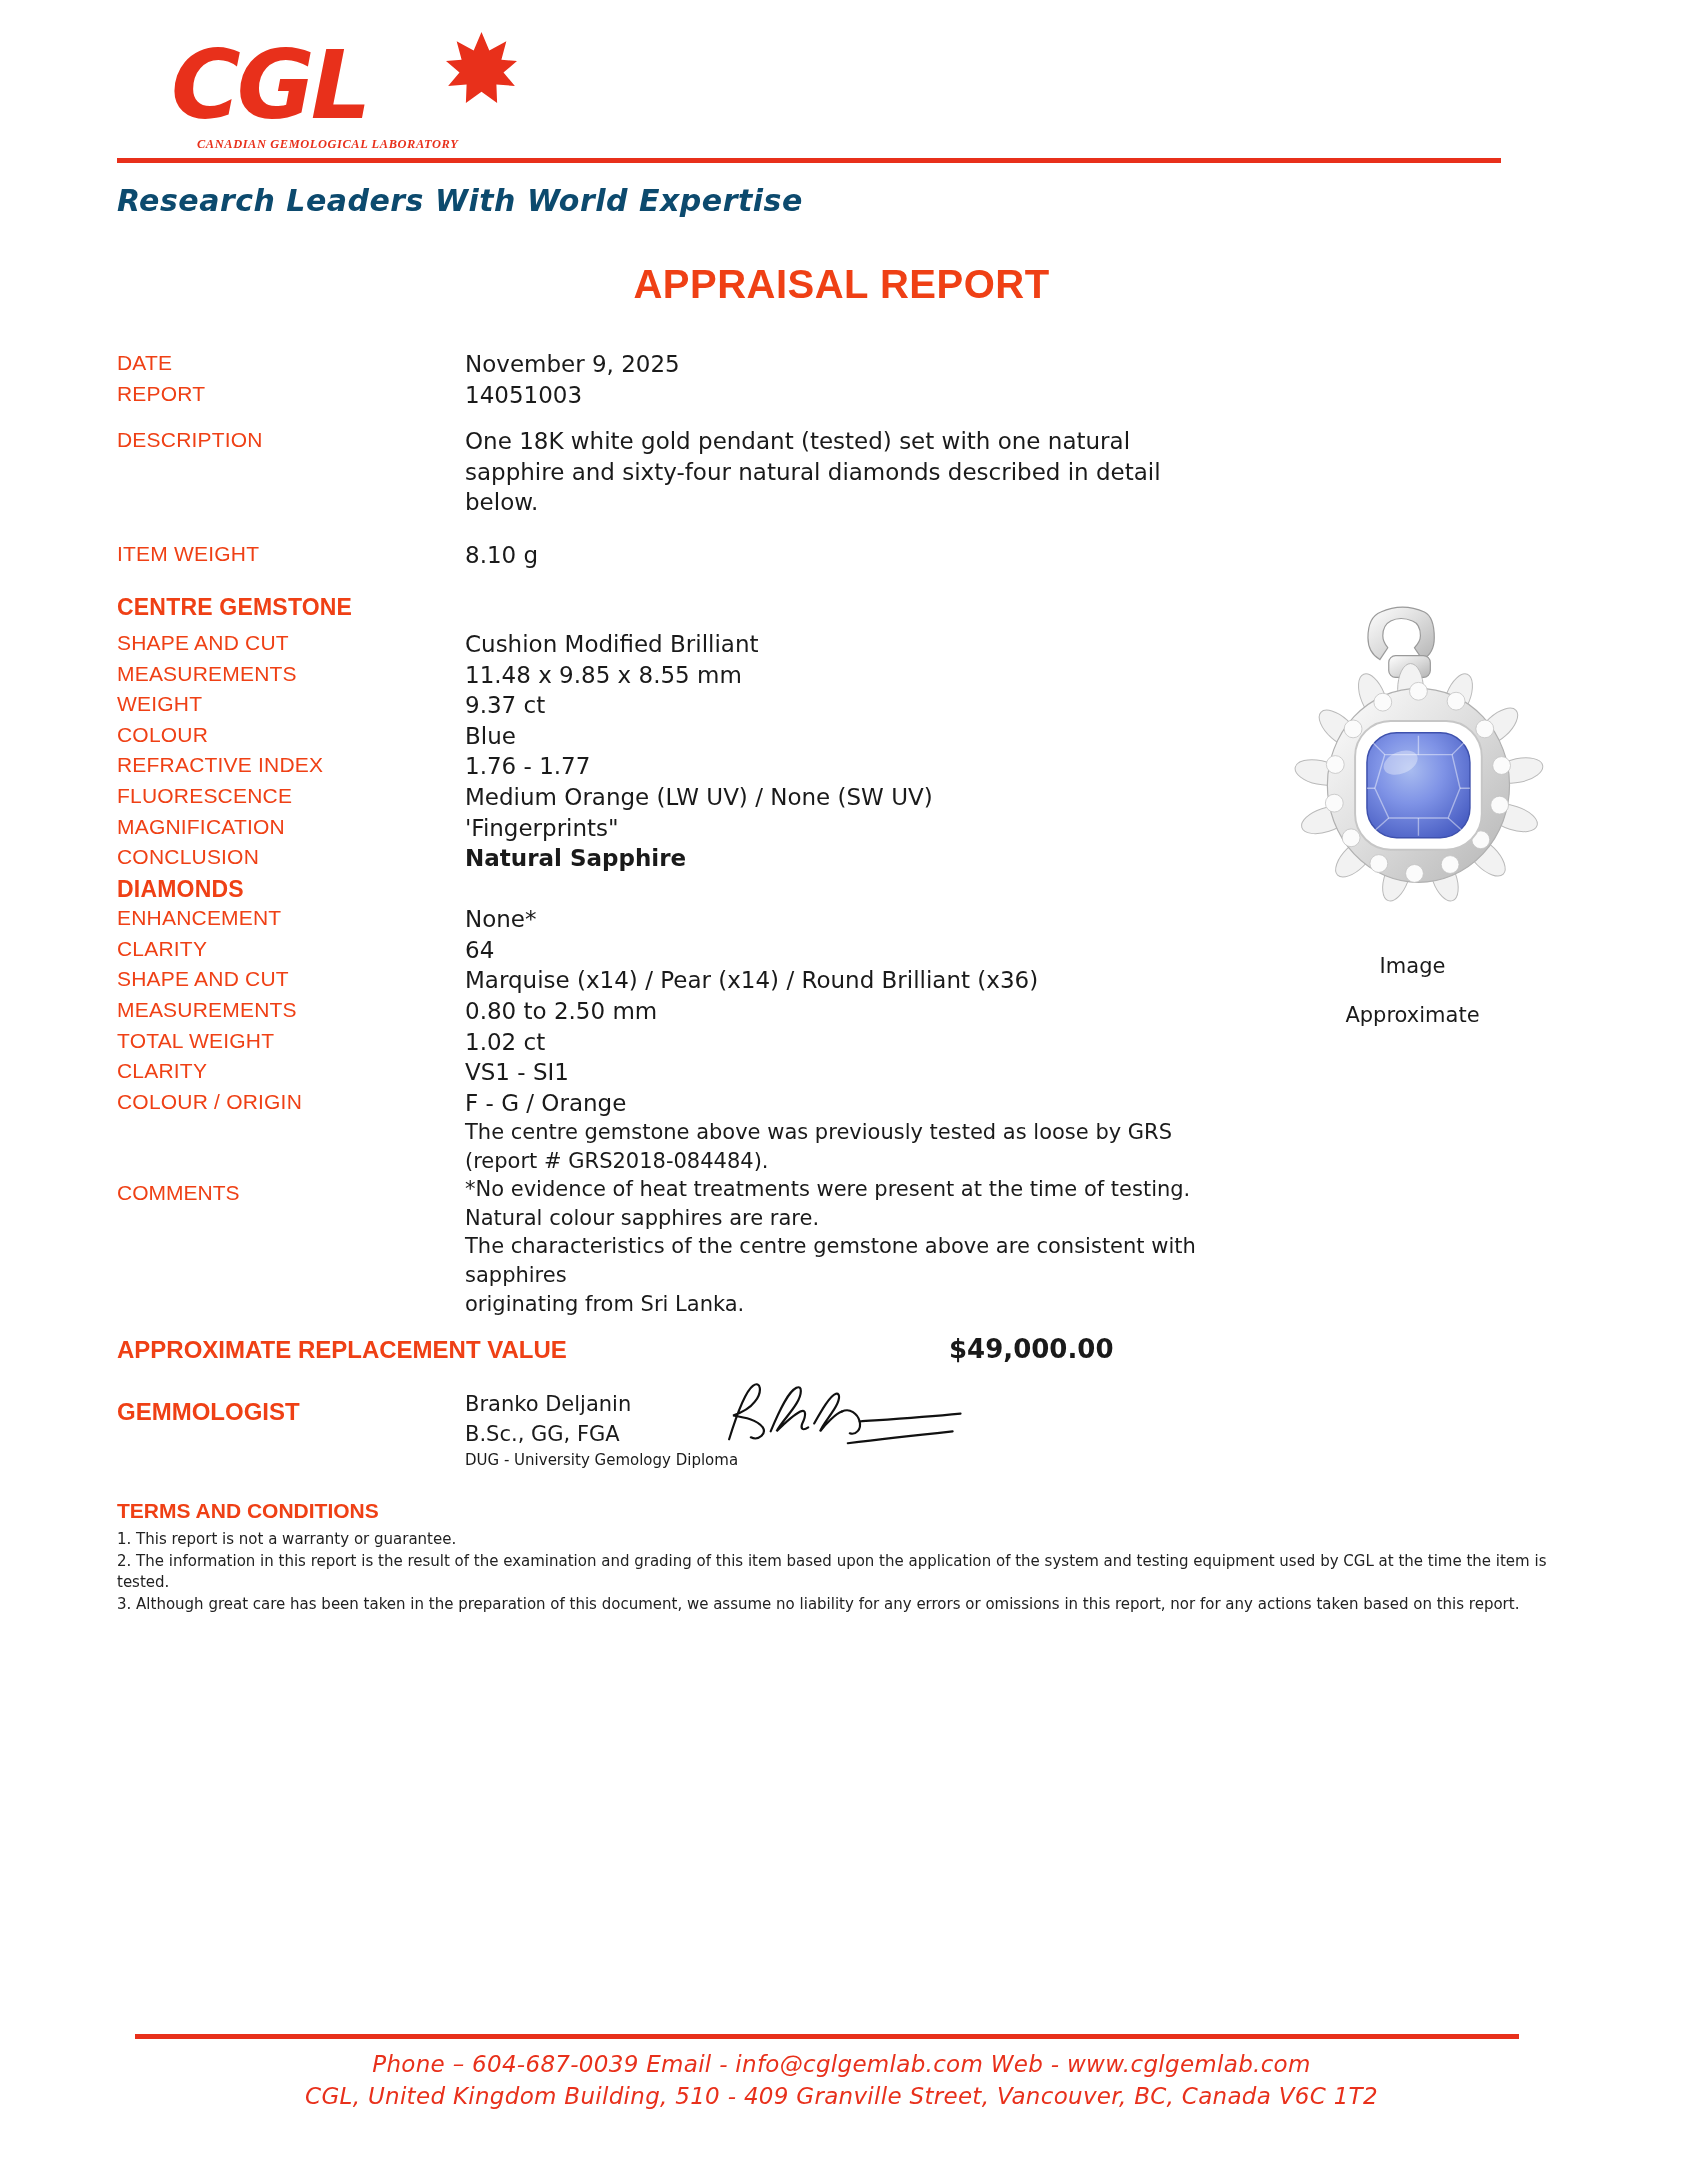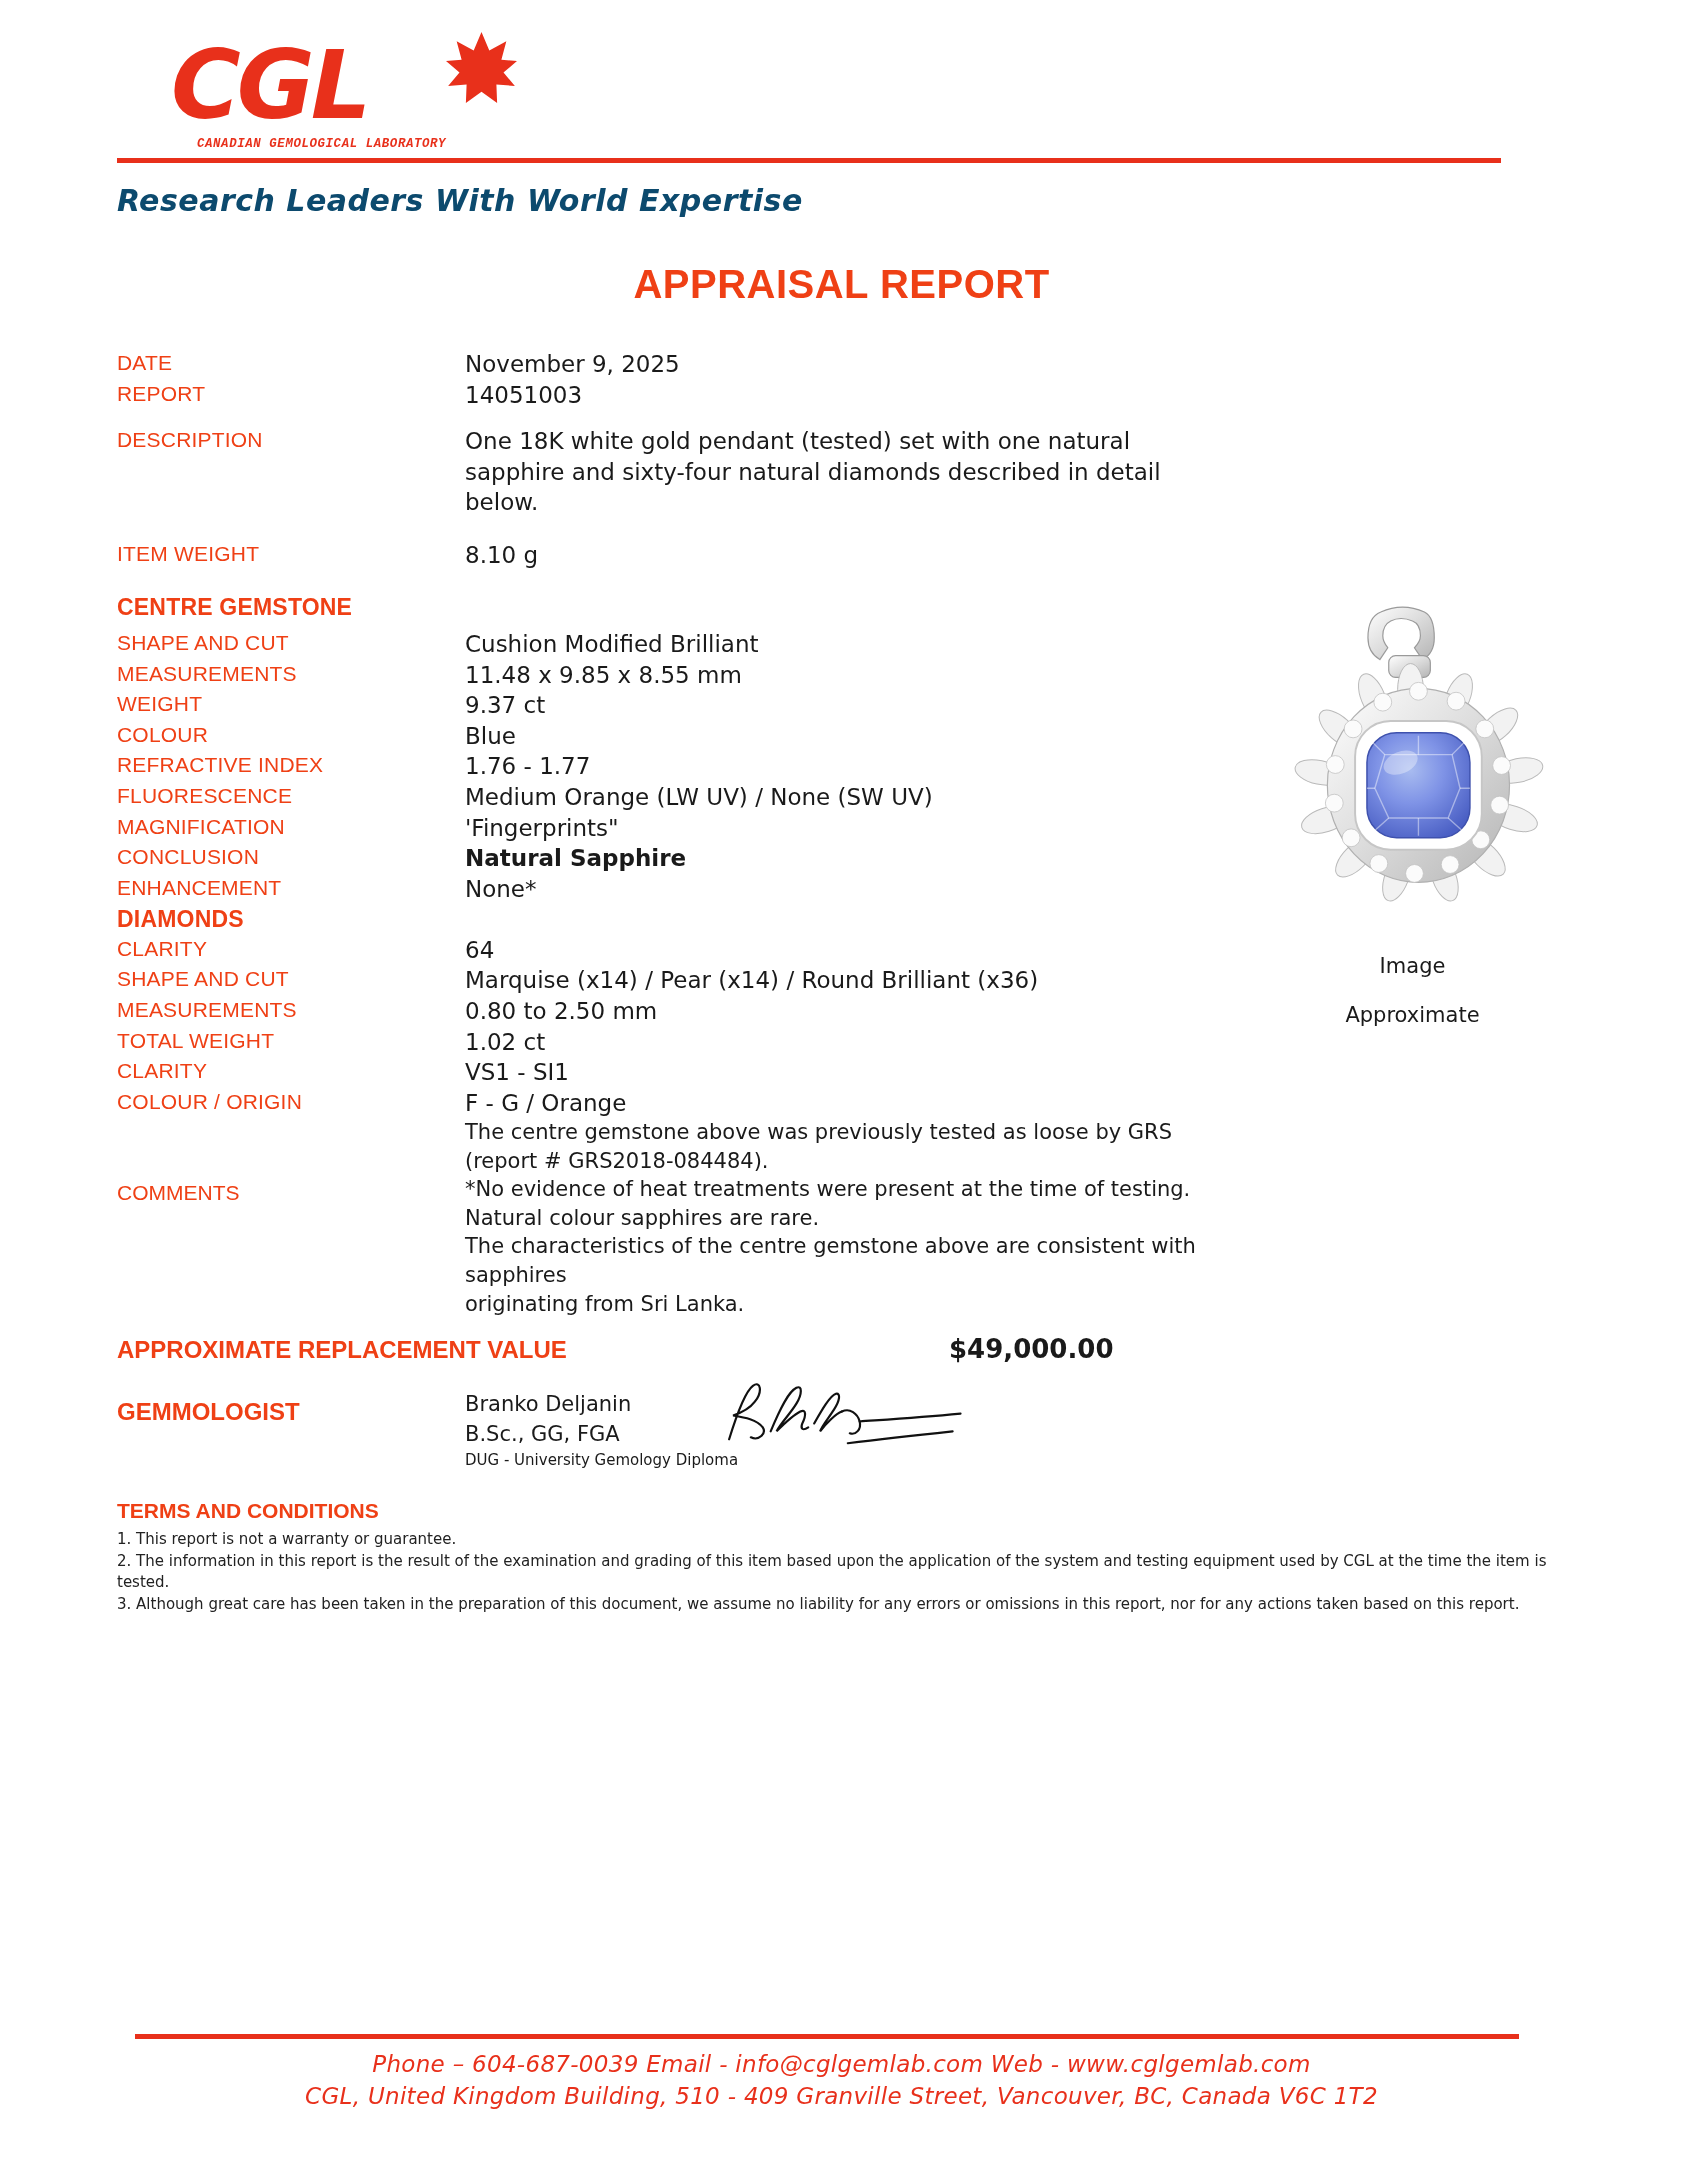--- a/index.html
+++ b/index.html
@@ -51,21 +51,21 @@
   }
   .logo-sub {
     position: absolute;
     left: 26px;
     top: 105px;
     font-size: 12.4px;
     font-style: italic;
     font-weight: bold;
     letter-spacing: 0.6px;
     color: #e8301b;
-    font-family: Liberation Mono, monospace;
+    font-family: Liberation Serif, serif;
   }
   .logo-star {
     position: absolute;
     left: 275px;
     top: 0px;
     width: 71px;
     height: 71px;
     background: #e8301b;
     clip-path: polygon(50% 0%, 61% 26%, 85% 13%, 78% 39%, 100% 41%, 81% 57%, 97% 76%, 71% 74%, 72% 100%, 50% 84%, 28% 100%, 29% 74%, 3% 76%, 19% 57%, 0% 41%, 22% 39%, 15% 13%, 39% 26%);
   }
@@ -418,27 +418,27 @@
       </div>
       <div class="row">
         <div class="lbl">MAGNIFICATION</div>
         <div class="val">'Fingerprints"</div>
       </div>
       <div class="row">
         <div class="lbl">CONCLUSION</div>
         <div class="val bold">Natural Sapphire</div>
       </div>
       <div class="row">
+        <div class="lbl bold">DIAMONDS</div>
+        <div class="val"></div>
+      </div>
+
+      <div class="row">
         <div class="lbl">ENHANCEMENT</div>
         <div class="val">None*</div>
-      </div>
-
-      <div class="row">
-        <div class="lbl bold">DIAMONDS</div>
-        <div class="val"></div>
       </div>
 
       <div class="row">
         <div class="lbl">CLARITY</div>
         <div class="val">64</div>
       </div>
       <div class="row">
         <div class="lbl">SHAPE AND CUT</div>
         <div class="val">Marquise (x14) / Pear (x14) / Round Brilliant (x36)</div>
       </div>

